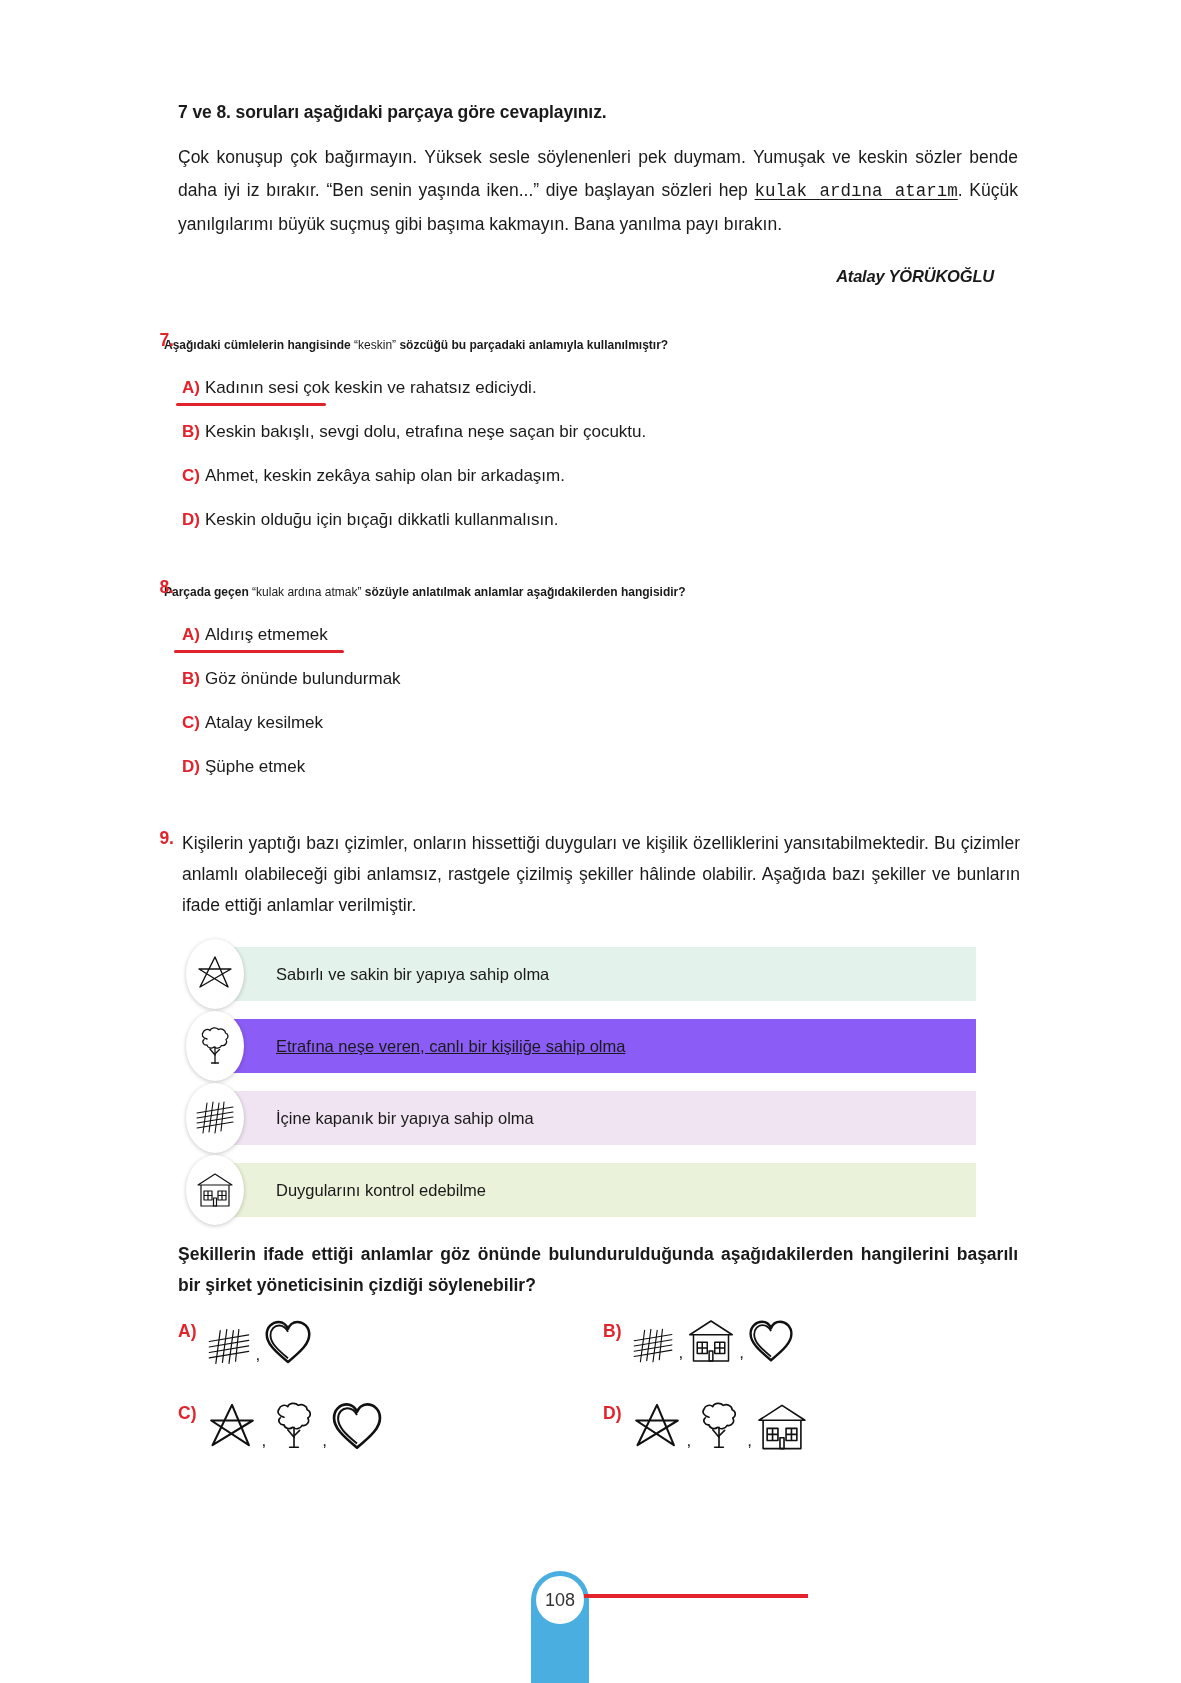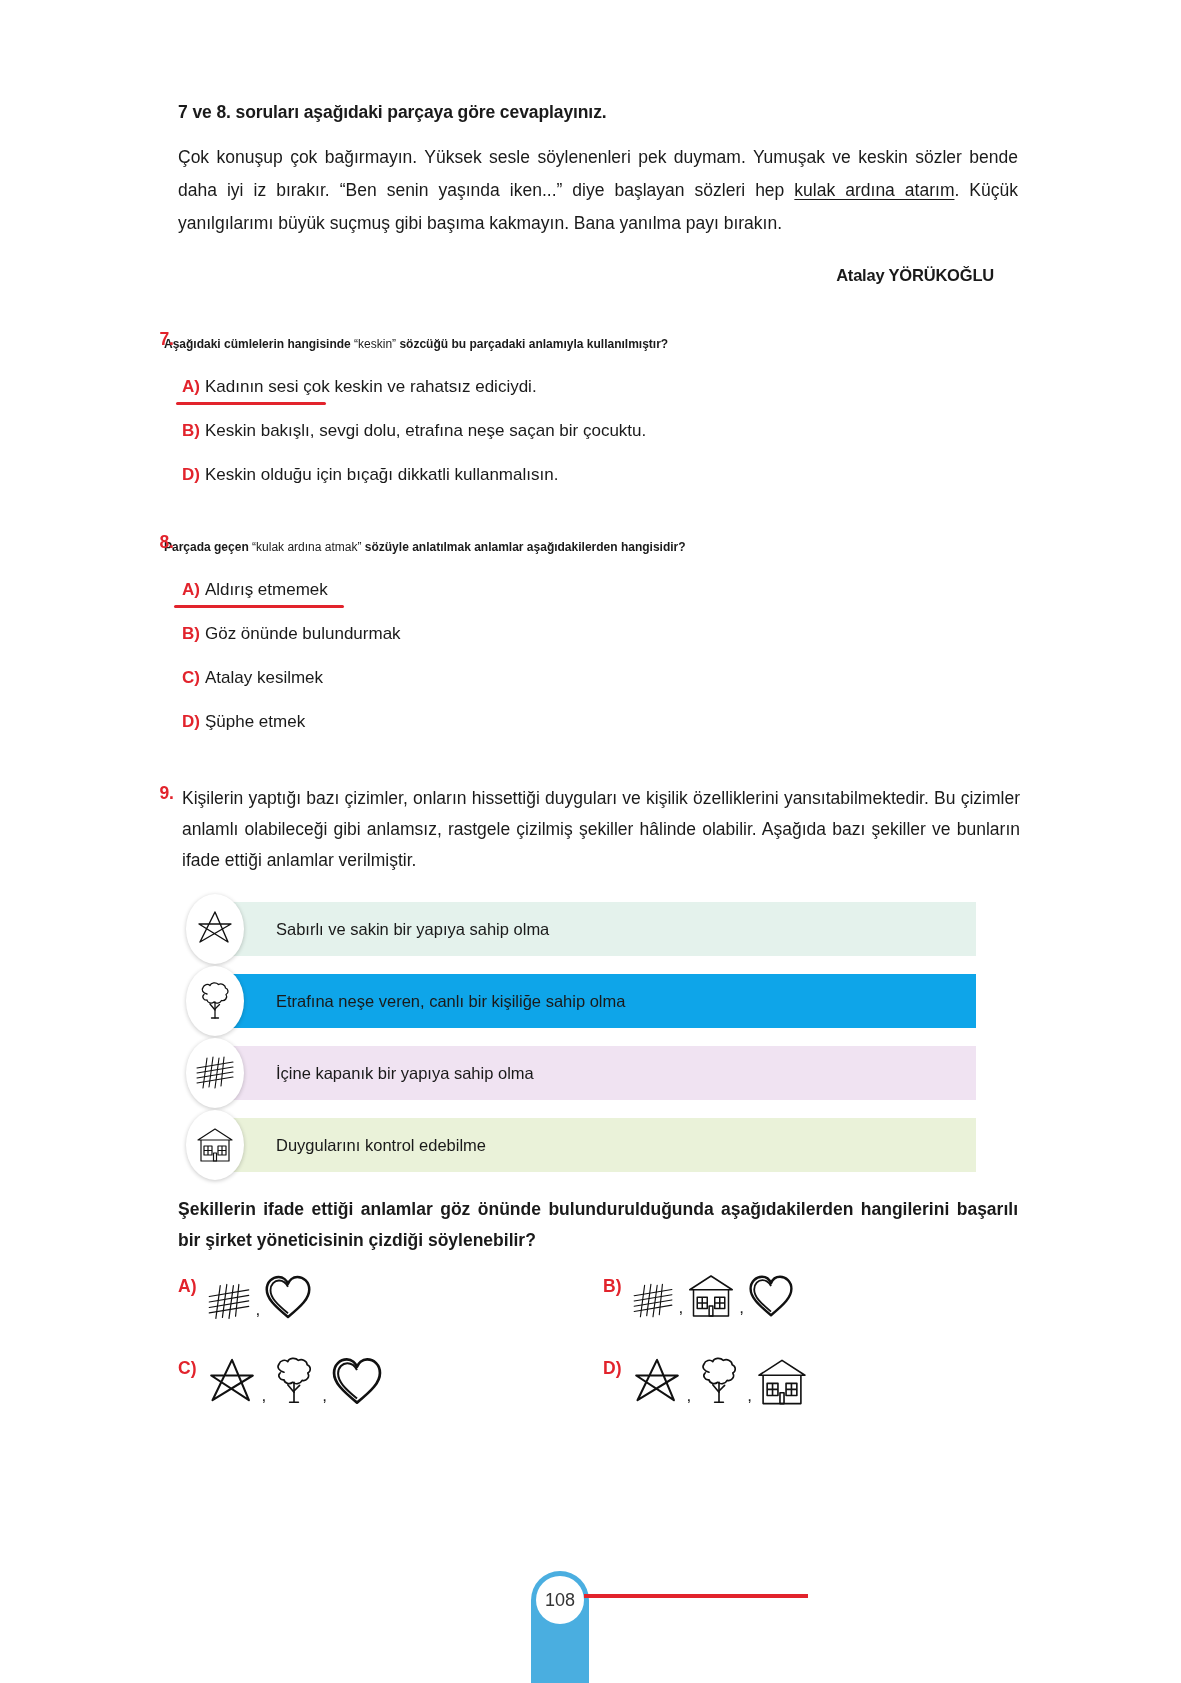--- a/index.html
+++ b/index.html
@@ -36,26 +36,27 @@
     margin: 0 0 18px 26px;
   }
   .passage {
     margin: 0 0 0 26px;
     width: 840px;
     font-size: 17.5px;
     line-height: 33px;
     text-align: justify;
     text-justify: inter-word;
   }
-  .passage .u { text-decoration: underline; text-underline-offset: 3px; }
+  .passage .u { text-decoration: underline; text-underline-offset: 3px; font-family: Liberation Mono, monospace; }
   .attribution {
     margin: 26px 26px 0 0;
     text-align: right;
     font-size: 16.5px;
     font-weight: bold;
+    font-style: italic;
     letter-spacing: -0.2px;
   }
 
   
   .question {
     position: relative;
     margin-left: 0;
   }
   .q-num {
     position: absolute;
@@ -243,20 +244,23 @@
         <span>Aşağıdaki cümlelerin hangisinde </span><span class="light">“keskin”</span><span> sözcüğü bu parçadaki anlamıyla kullanılmıştır?</span>
       </div>
       <div class="options">
         <div class="opt">
           <span class="marked-wrap"><span class="letter">A)</span><span class="hl-line" style="left:-6px;width:150px;"></span></span><span>Kadının sesi çok keskin ve rahatsız ediciydi.</span>
         </div>
         <div class="opt">
           <span class="letter">B)</span><span>Keskin bakışlı, sevgi dolu, etrafına neşe saçan bir çocuktu.</span>
         </div>
         <div class="opt">
+          <span class="letter">C)</span><span>Ahmet, keskin zekâya sahip olan bir arkadaşım.</span>
+        </div>
+        <div class="opt">
           <span class="letter">D)</span><span>Keskin olduğu için bıçağı dikkatli kullanmalısın.</span>
         </div>
       </div>
     </div>
 
     <div class="question" style="margin-top:44px;">
       <div class="q-num">8.</div>
       <div class="q-stem">
         <span>Parçada geçen </span><span class="light">“kulak ardına atmak”</span><span> sözüyle anlatılmak anlamlar aşağıdakilerden hangisidir?</span>
       </div>
@@ -288,21 +292,21 @@
             <span class="bar-label">Sabırlı ve sakin bir yapıya sahip olma</span>
           </div>
           <div class="shape-badge">
             <svg width="40" height="40" viewBox="0 0 40 40" fill="none" stroke="#111" stroke-width="1.4" stroke-linejoin="round">
               <path d="M20 3 L5 33 L36 15 L4 15 L33 33 Z"></path>
             </svg>
           </div>
         </div>
 
         <div class="shape-row">
-          <div class="shape-bar" style="background:#0ea5e9;">
+          <div class="shape-bar" style="background:#8b5cf6;text-decoration:underline;">
             <span class="bar-label">Etrafına neşe veren, canlı bir kişiliğe sahip olma</span>
           </div>
           <div class="shape-badge">
             <svg width="40" height="42" viewBox="0 0 40 42" fill="none" stroke="#111" stroke-width="1.3" stroke-linejoin="round" stroke-linecap="round">
               <path d="M12 14 C8 13 6 10 8 7.5 C9 4.5 13 3.5 15 5.5 C16 2.5 21 2 23.5 4.5 C26.5 3 30.5 5 30.5 8 C33.5 9 34 13 31 14.5 C33 17.5 30 21.5 26.5 20.5 C25 23.5 21 24 19 22 C16.5 24 12.5 23 12 20 C8.5 20.5 6.5 16.5 9 14.5"></path>
               <path d="M20 22 L20 38"></path>
               <path d="M20 30 L15 24"></path>
               <path d="M20 29 L24.5 24.5"></path>
               <path d="M16.5 38 L23.5 38"></path>
             </svg>

